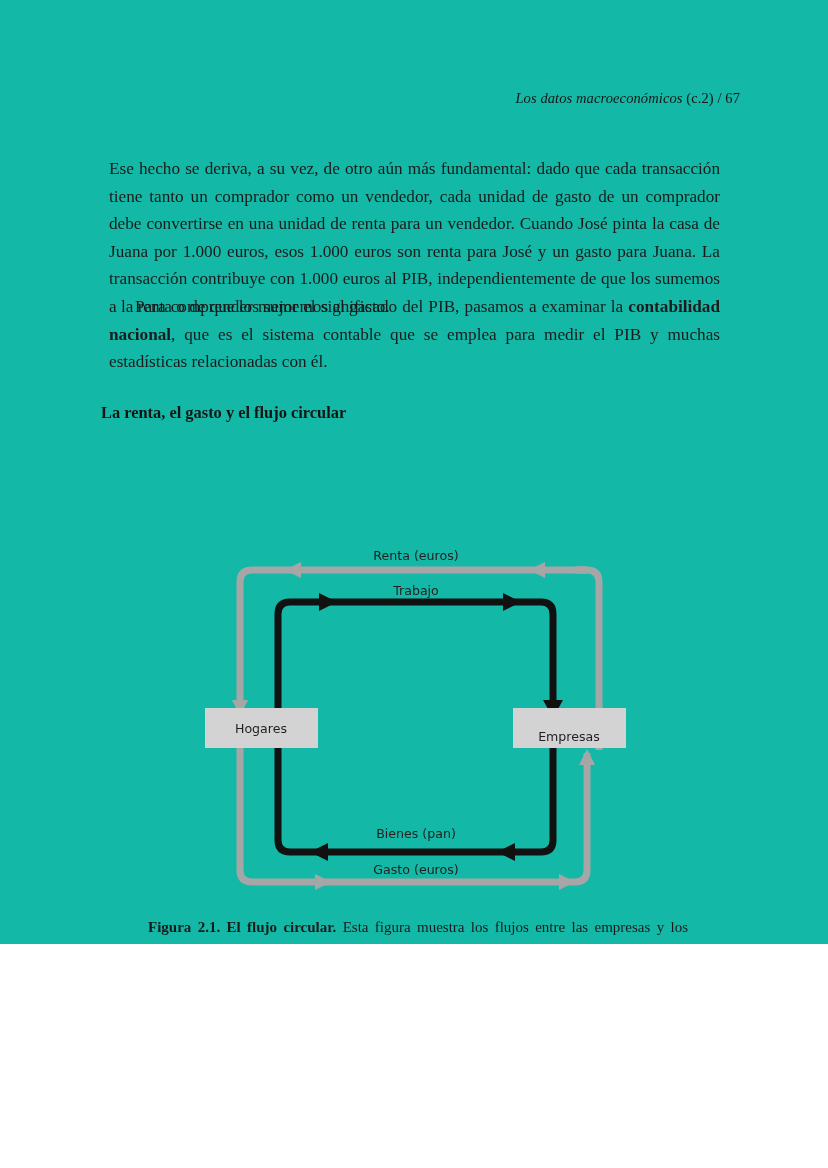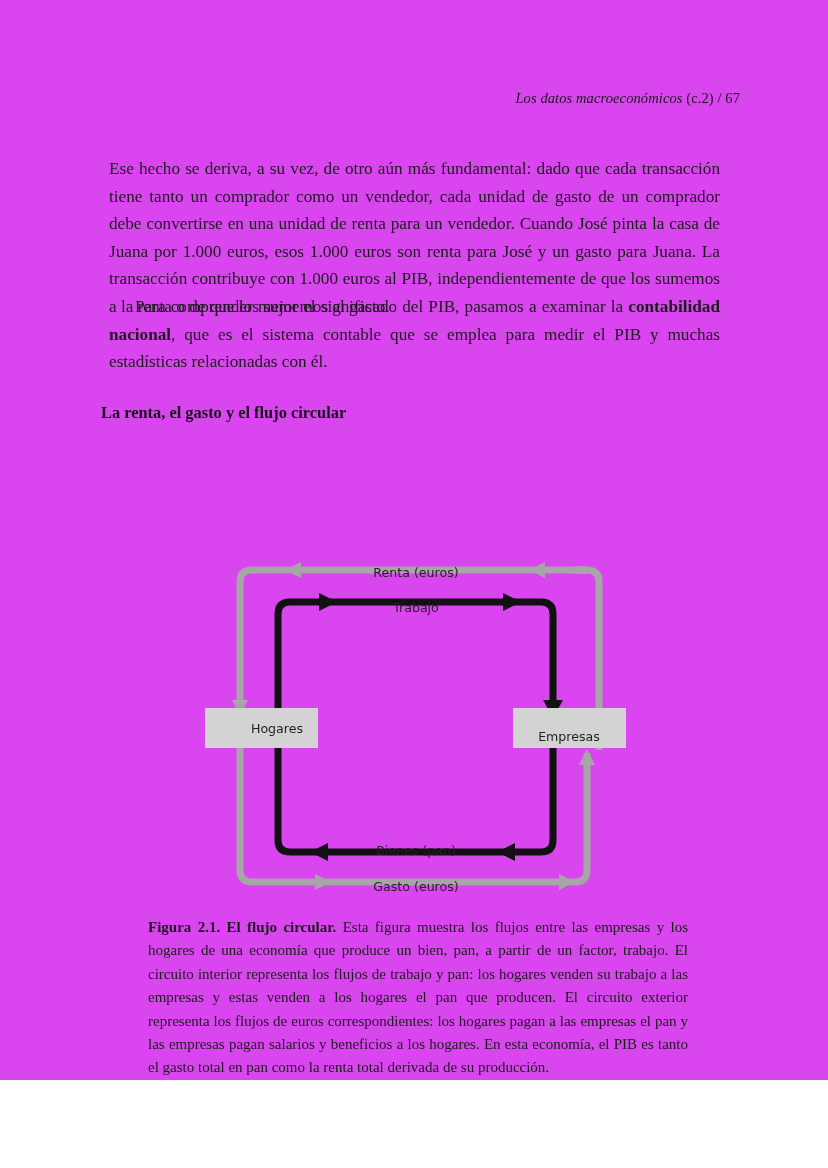--- a/index.html
+++ b/index.html
@@ -3,22 +3,22 @@
 <meta charset="utf-8">
 <style>
   html, body {
     margin: 0;
     padding: 0;
     background: #ffffff;
   }
   .page {
     position: relative;
     width: 828px;
-    height: 1080px;
-    background: #d946ef;
+    height: 944px;
+    background: #14b8a6;
     overflow: hidden;
     font-family: "Liberation Serif", "DejaVu Serif", serif;
     color: #1b1b1b;
   }
 
   
   .running-head {
     position: absolute;
     top: 90px;
     right: 88px;
@@ -78,21 +78,20 @@
   }
   .figure svg { display: block; }
 
   .diagram-label {
     position: absolute;
     font-family: "DejaVu Sans", "Liberation Sans", sans-serif;
     font-size: 12.6px;
     color: #231f20;
     white-space: nowrap;
     transform: translateX(-50%);
-    margin-top: 17px;
   }
   .box-label {
     position: absolute;
     font-family: "DejaVu Sans", "Liberation Sans", sans-serif;
     font-size: 12.6px;
     color: #231f20;
     white-space: nowrap;
     transform: translate(-50%, -50%);
   }
 
@@ -177,21 +176,21 @@
         <polygon points="213,312 231,303 231,321" fill="#111111"></polygon>
         <polygon points="400,312 418,303 418,321" fill="#111111"></polygon>
 
         <polygon points="181,172 171,190 191,190" fill="#111111"></polygon>
       </g>
 
       <rect x="108" y="168" width="113" height="40" fill="#d3d3d3"></rect>
       <rect x="416" y="168" width="113" height="40" fill="#d3d3d3"></rect>
     </svg>
 
-    <div class="box-label" style="left:164px; top:188px;margin-left:16px;">Hogares</div>
+    <div class="box-label" style="left:164px; top:188px;">Hogares</div>
     <div class="box-label" style="left:472px; top:196px;">Empresas</div>
 
     <div class="diagram-label" style="left:319px; top:8px;">Renta (euros)</div>
     <div class="diagram-label" style="left:319px; top:43px;">Trabajo</div>
     <div class="diagram-label" style="left:319px; top:286px;">Bienes (pan)</div>
     <div class="diagram-label" style="left:319px; top:322px;">Gasto (euros)</div>
   </div>
 
   <div class="caption">
     <span class="cap-lead">Figura 2.1. El flujo circular.</span><span> Esta figura muestra los flujos entre las empresas y los hogares de una economía que produce un bien, pan, a partir de un factor, trabajo. El circuito interior representa los flujos de trabajo y pan: los hogares venden su trabajo a las empresas y estas venden a los hogares el pan que producen. El circuito exterior representa los flujos de euros correspondientes: los hogares pagan a las empresas el pan y las empresas pagan salarios y beneficios a los hogares. En esta economía, el PIB es tanto el gasto total en pan como la renta total derivada de su producción.</span>

